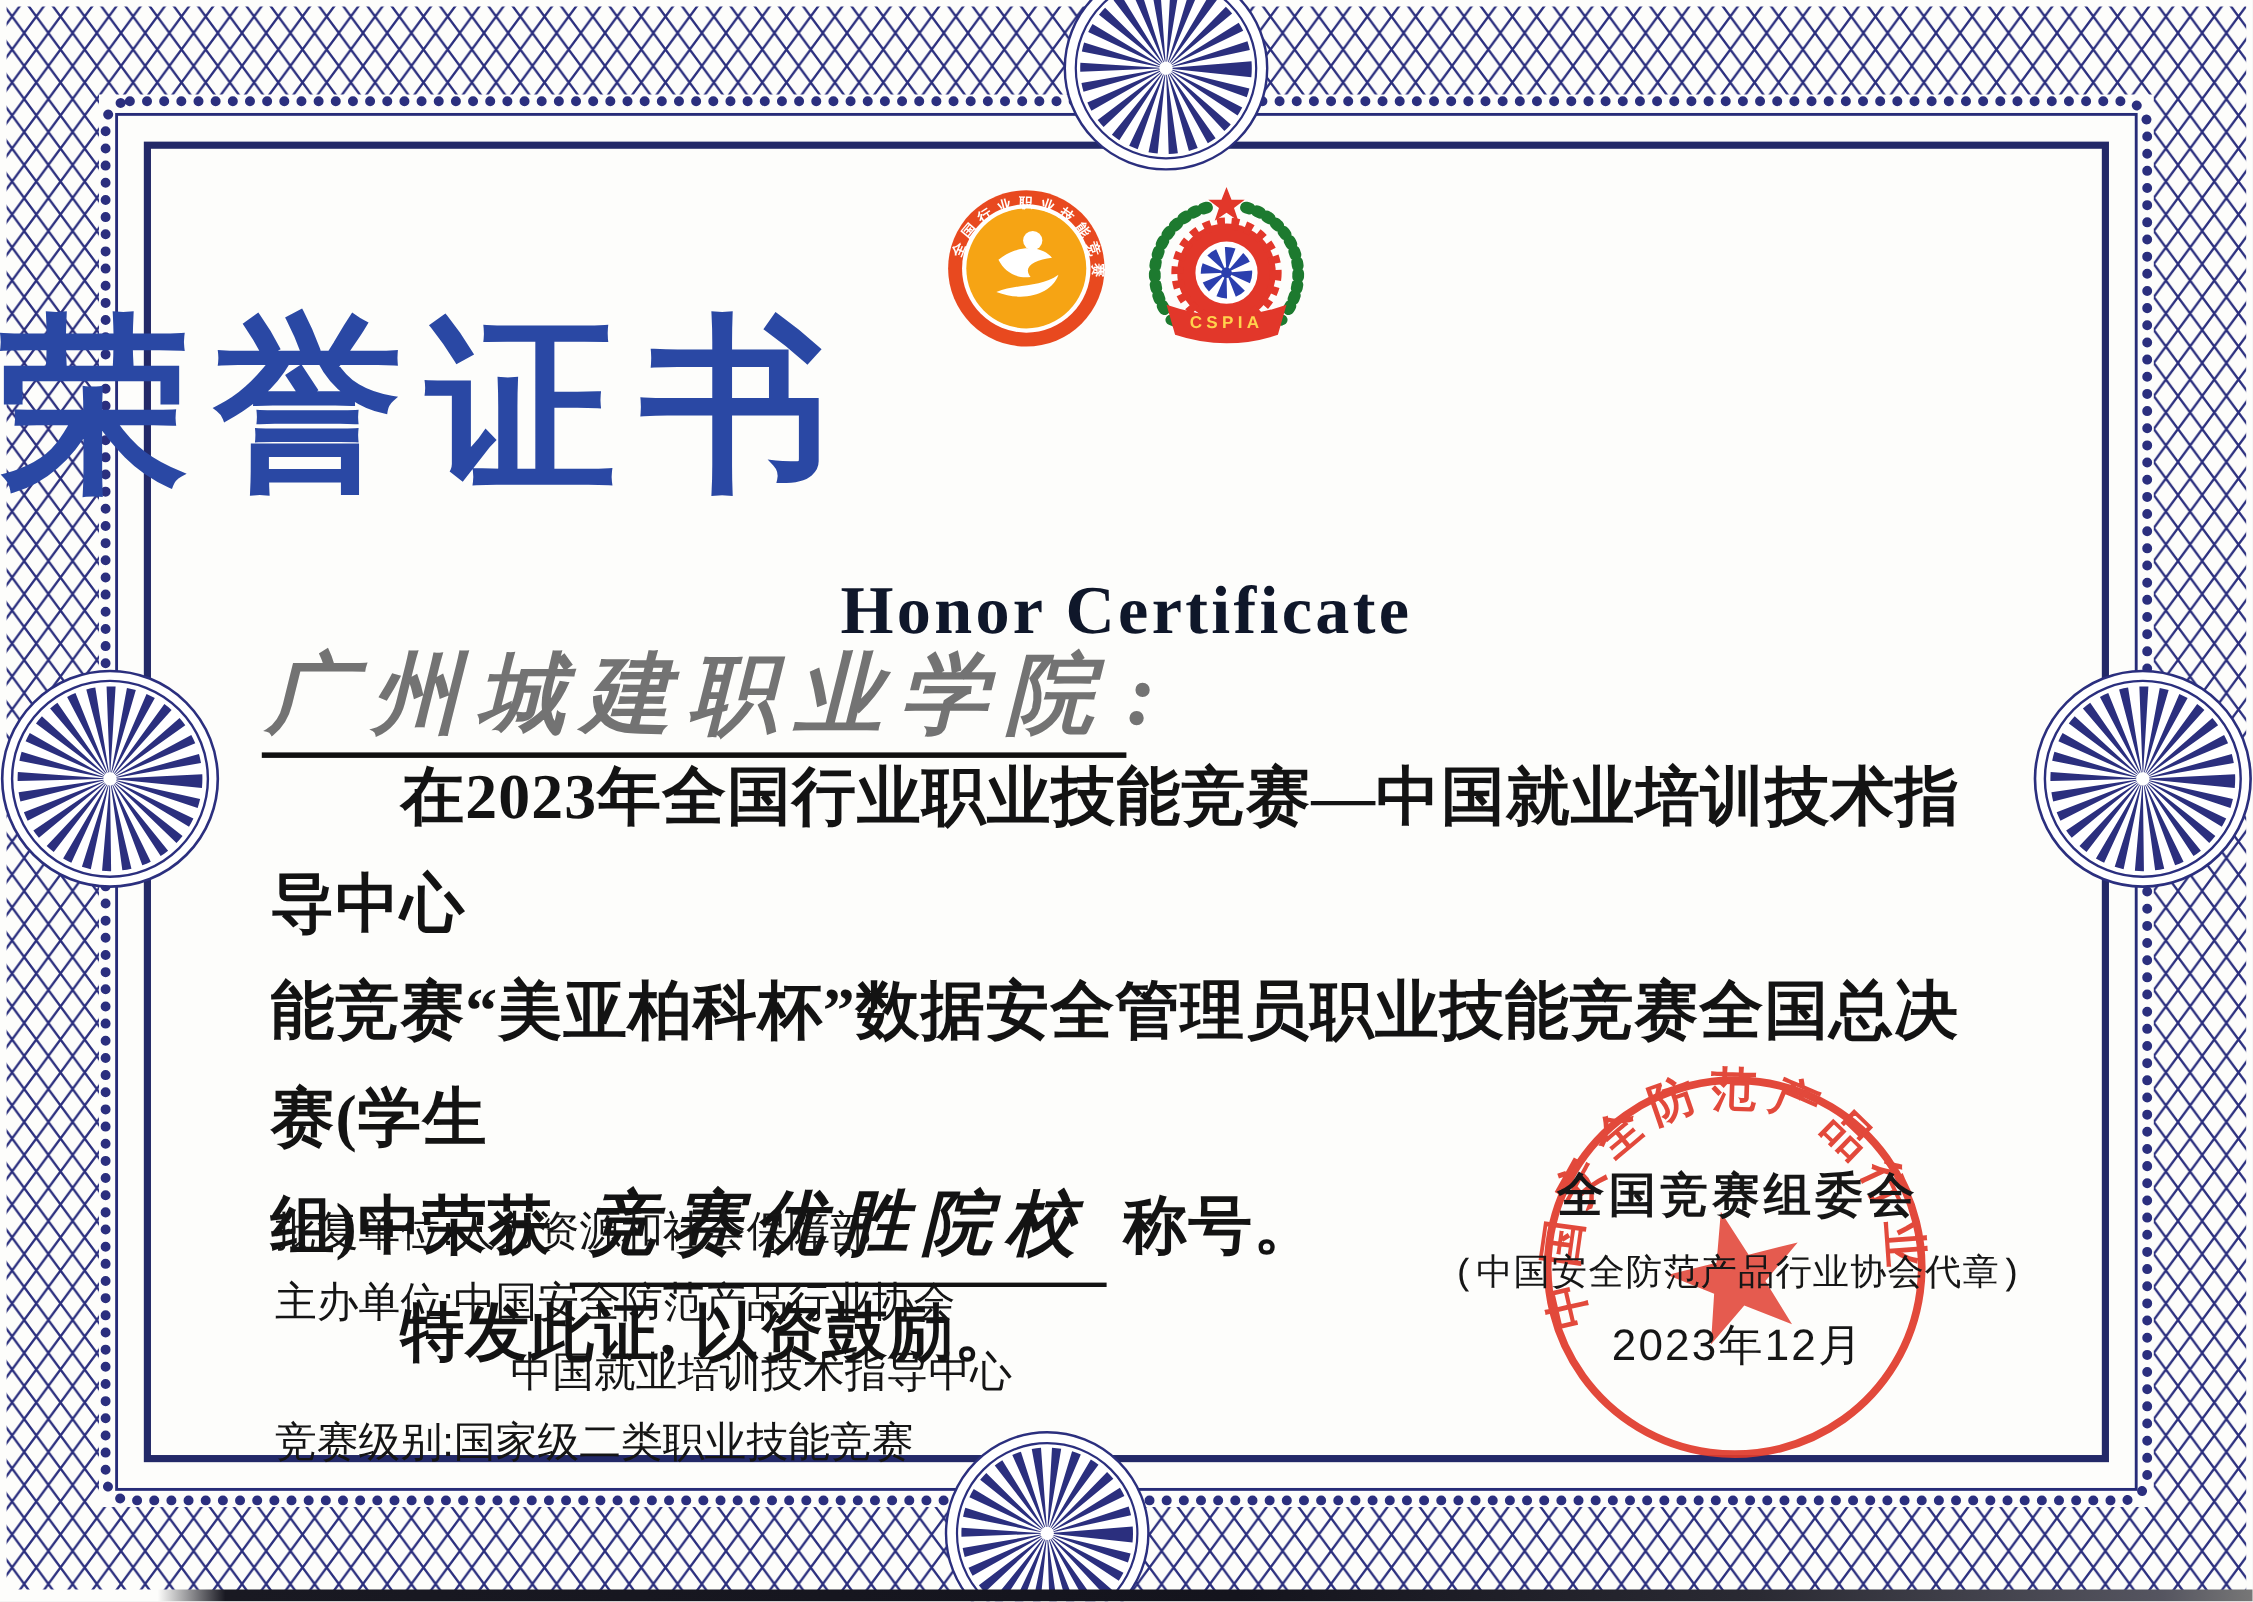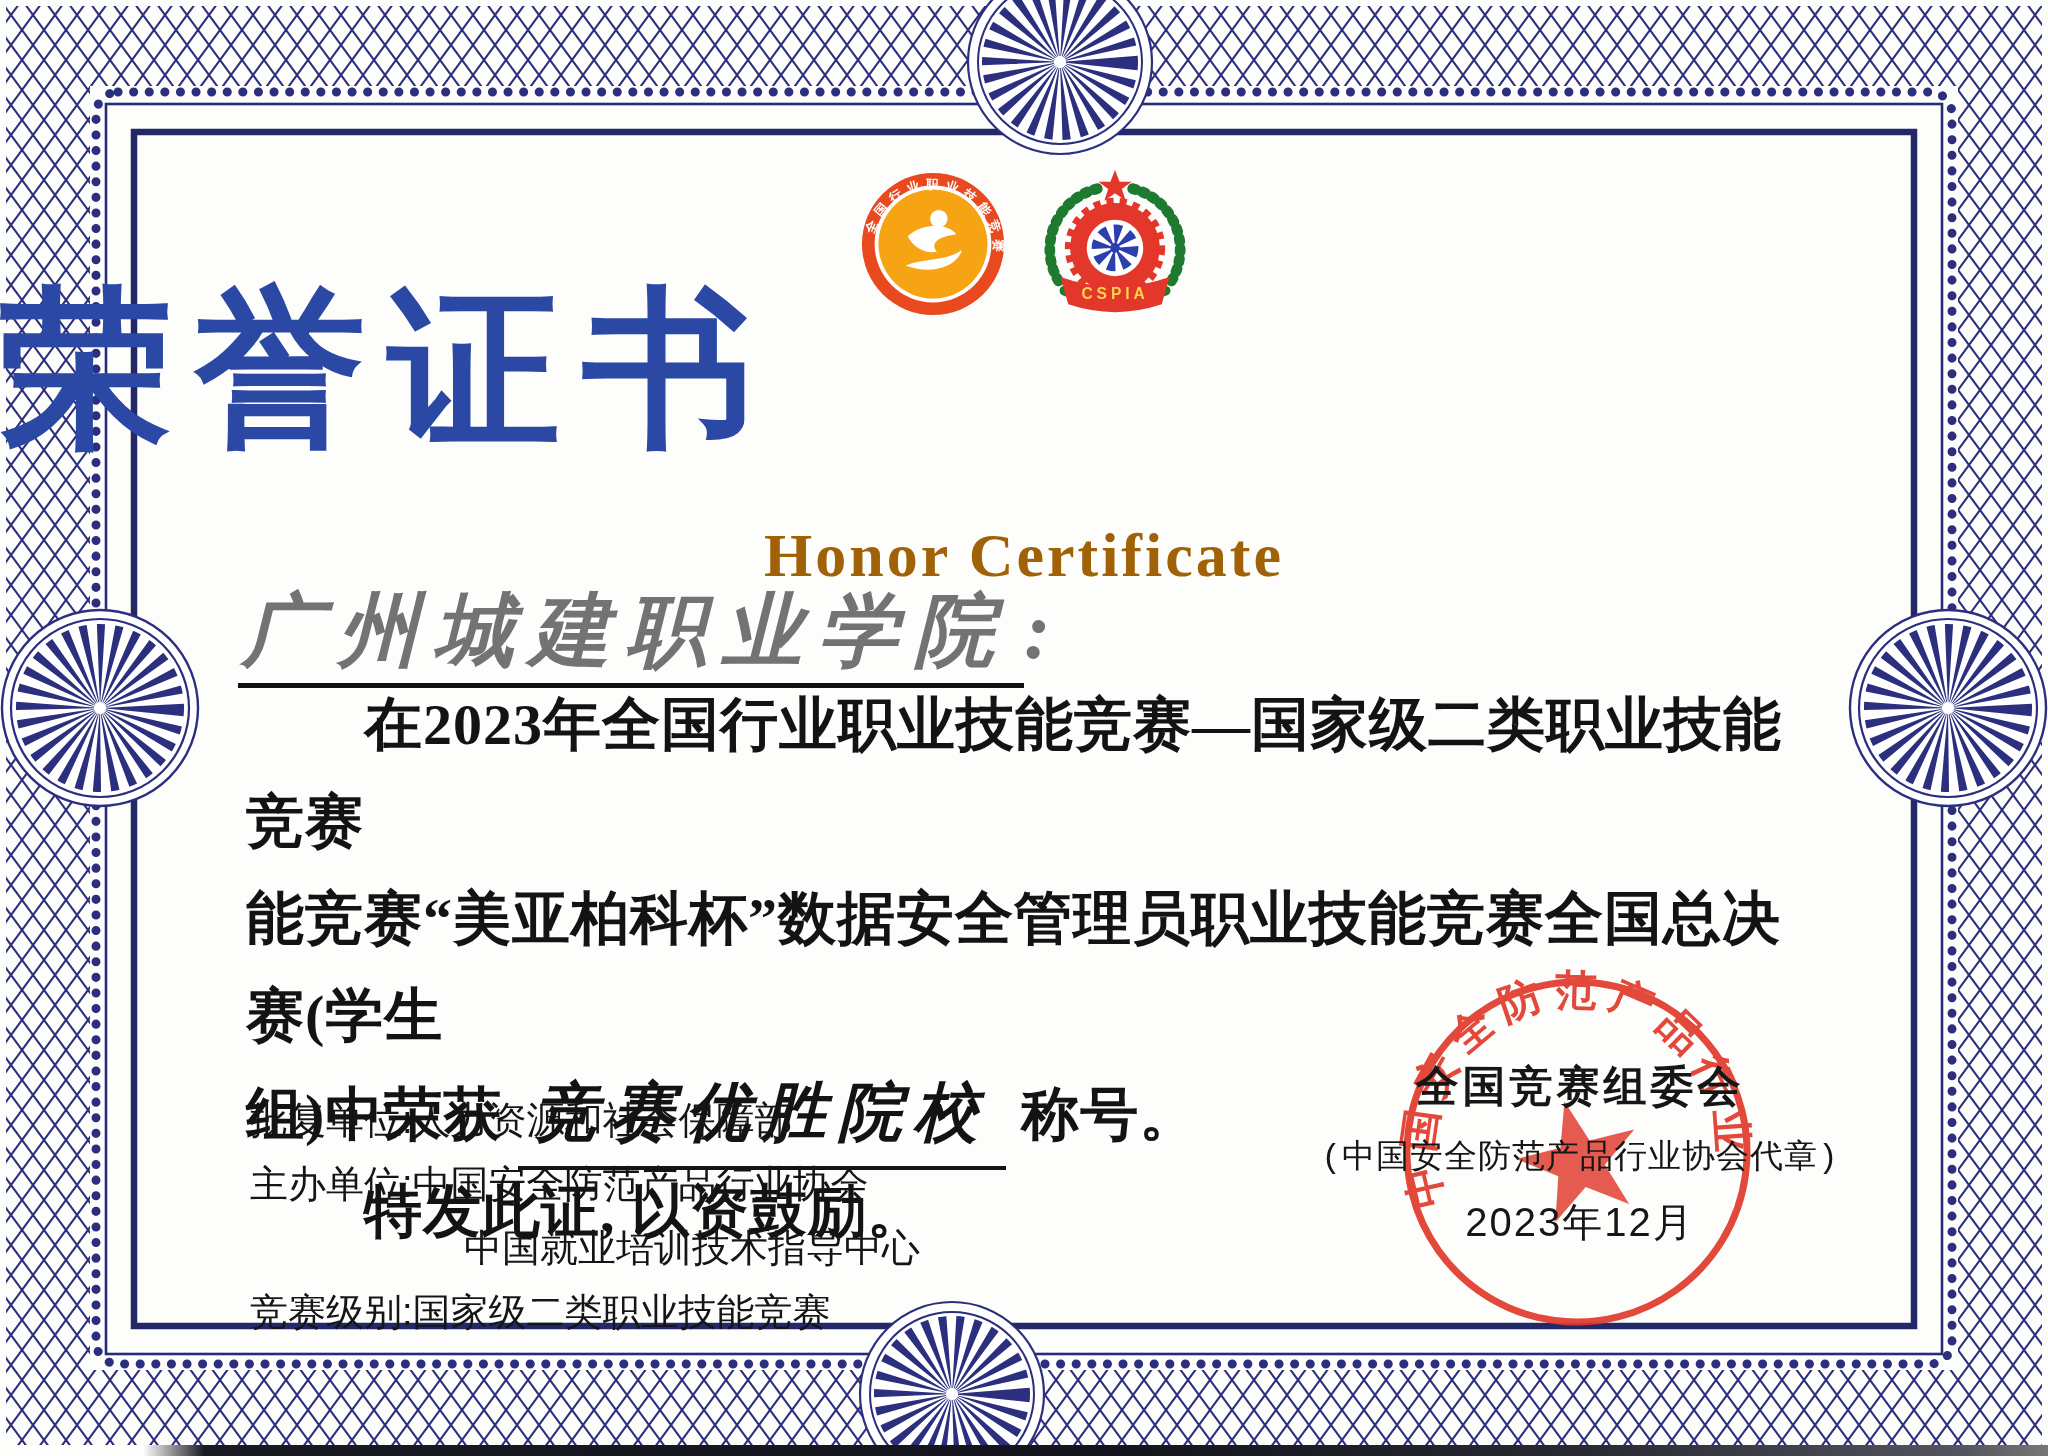--- a/index.html
+++ b/index.html
@@ -11,21 +11,21 @@
   }
   .border-svg{position:absolute;left:0;top:0;width:2048px;height:1456px;pointer-events:none;}
   .logo-row{position:absolute;left:0;top:168px;width:2048px;display:flex;justify-content:center;gap:34px;}
   .logo{width:148px;height:152px;}
   .cn-title{
     position:absolute;left:0;top:284px;width:1756px;text-align:left;
     font-size:172px;font-weight:900;color:#2a48a4;letter-spacing:22px;line-height:1;
   }
   .en-title{
     position:absolute;left:0;top:520px;width:2048px;text-align:center;
-    font-size:62px;font-weight:700;color:#a16207;letter-spacing:3px;
+    font-size:62px;font-weight:700;color:#0f172a;letter-spacing:3px;
   }
   .recipient{
     position:absolute;left:238px;top:578px;
     font-size:80px;font-weight:900;font-style:italic;letter-spacing:16px;color:#737373;
   }
   .recipient .name{border-bottom:5px solid #101010;padding:0 14px 8px 4px;}
   .bodytext{
     position:absolute;left:246px;top:676px;width:1580px;
     font-size:58px;font-weight:700;line-height:97px;color:#131313;letter-spacing:1px;
   }
@@ -129,21 +129,21 @@
   </div>
 
   <div class="cn-title">荣誉证书</div>
   <div class="en-title">Honor Certificate</div>
 
   <div class="recipient">
     <span class="name">广州城建职业学院</span><span>:</span>
   </div>
 
   <div class="bodytext">
-    <div class="indent">在2023年全国行业职业技能竞赛—国家级二类职业技能竞赛</div>
+    <div class="indent">在2023年全国行业职业技能竞赛—中国就业培训技术指导中心</div>
     <div>能竞赛“美亚柏科杯”数据安全管理员职业技能竞赛全国总决赛(学生</div>
     <div><span>组)中荣获 </span><span class="award">竞赛优胜院校</span><span> 称号。</span></div>
     <div class="indent">特发此证, 以资鼓励。</div>
   </div>
 
   <div class="info">
     <div>批复单位:人力资源和社会保障部</div>
     <div>主办单位:中国安全防范产品行业协会</div>
     <div class="l3">中国就业培训技术指导中心</div>
     <div>竞赛级别:国家级二类职业技能竞赛</div>

